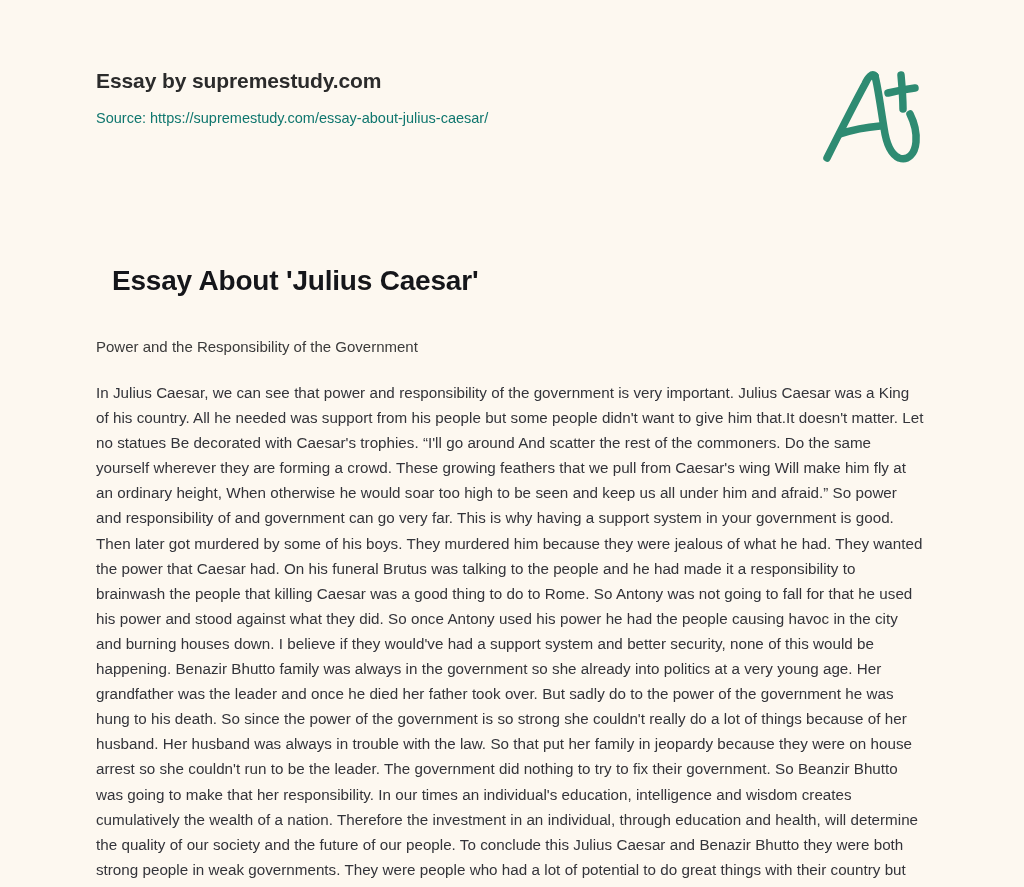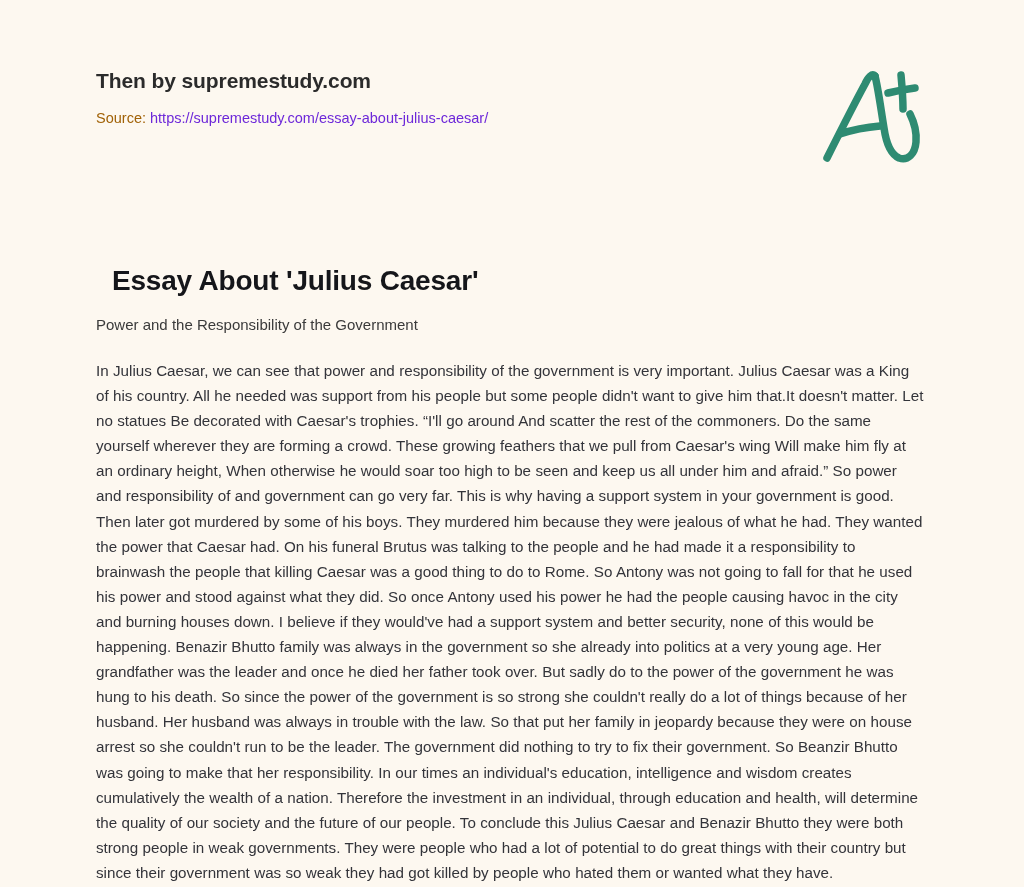--- a/index.html
+++ b/index.html
@@ -38,24 +38,24 @@
     margin: 0;
   }
   .source-line {
     margin-top: 14px;
     font-size: 14.5px;
     line-height: 20px;
     color: #8d8d8d;
     white-space: nowrap;
   }
   .source-label {
-    color: #a16207;
+    color: #0f766e;
   }
   .source-url {
-    color: #6d28d9;
+    color: #0f766e;
     text-decoration: none;
   }
 
   
   .logo {
     position: absolute;
     left: 818px;
     top: 62px;
     width: 108px;
     height: 104px;
@@ -75,41 +75,41 @@
   }
   .doc-title {
     font-size: 28px;
     font-weight: bold;
     color: #15161a;
     line-height: 34px;
     letter-spacing: -0.2px;
     margin: 16px;
   }
   .doc-subheading {
-    margin-top: 16px;
+    margin-top: 38px;
     font-size: 15px;
     line-height: 22px;
     color: #3a3a3a;
   }
   .doc-paragraph {
     margin-top: 22px;
     font-size: 15.2px;
     line-height: 25.1px;
     color: #33343a;
     text-align: left;
     word-spacing: 0.1px;
   }
 </style>
 </head>
 <body>
 
 <div class="page">
 
   <div class="header">
-    <h1 class="brand-title">Then by supremestudy.com</h1>
+    <h1 class="brand-title">Essay by supremestudy.com</h1>
     <div class="source-line">
       <span class="source-label">Source:</span>
       <a class="source-url">https://supremestudy.com/essay-about-julius-caesar/</a>
     </div>
   </div>
 
   <div class="logo">
     <svg viewBox="0 0 108 104" xmlns="http://www.w3.org/2000/svg">
       <g fill="none" stroke="#2e8b72" stroke-width="7.5" stroke-linecap="round" stroke-linejoin="round">
 

